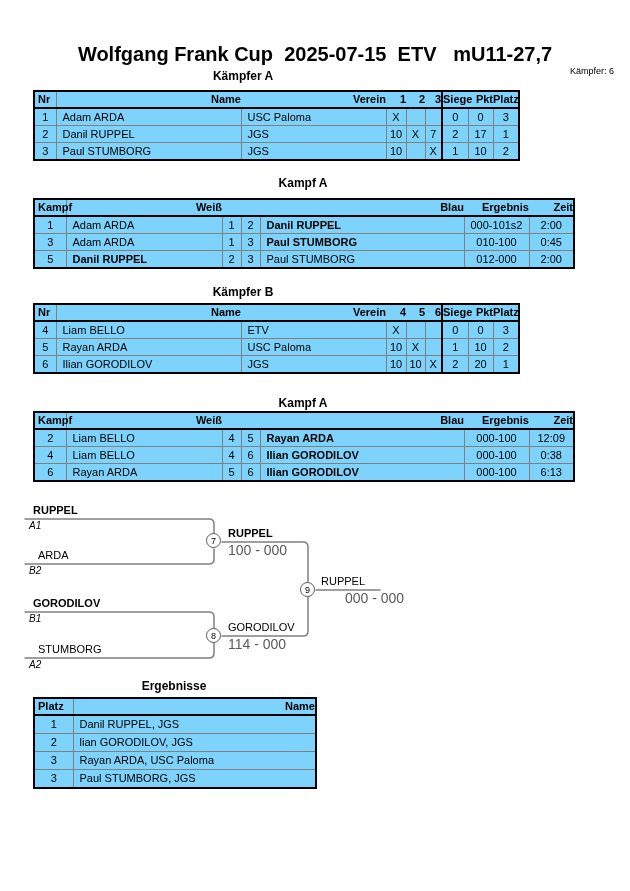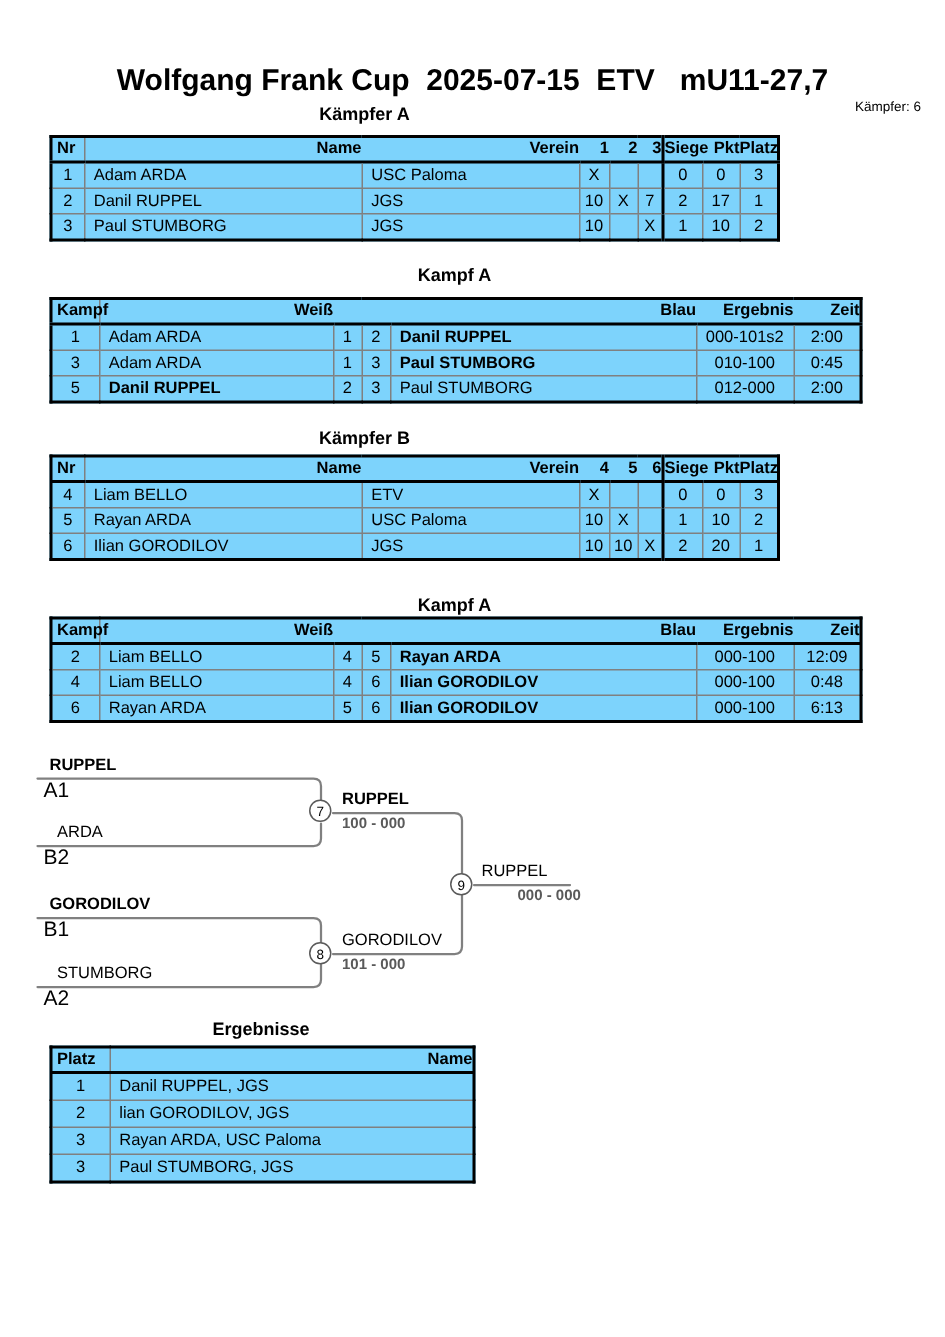--- a/index.html
+++ b/index.html
@@ -47,22 +47,22 @@
   #h-ka { top:69px;  left:33px; width:420px; }
   #h-m1 { top:176px; left:33px; width:540px; }
   #h-kb { top:285px; left:33px; width:420px; }
   #h-m2 { top:396px; left:33px; width:540px; }
   #h-er { top:679px; left:33px; width:282px; }
 
   
   #bracket { position:absolute; left:0; top:495px; width:630px; height:195px; }
   #bracket svg { position:absolute; left:0; top:0; }
   .bk-label { position:absolute; font-size:11px; line-height:13px; }
-  .bk-seed  { position:absolute; font-size:14px; line-height:12px; }
-  .bk-score { position:absolute; font-size:10px; line-height:10px; color:#595959;font-weight:bold; }
+  .bk-seed  { position:absolute; font-size:10px; line-height:12px;font-style:italic; }
+  .bk-score { position:absolute; font-size:14px; line-height:10px; color:#595959; }
   .bk-circle {
     position:absolute; width:15px; height:15px; border:1px solid #5a5a5a;
     border-radius:50%; background:#fff; font-size:9px; line-height:14px;
     text-align:center; box-sizing:border-box;
   }
 </style>
 </head>
 <body>
 
 <div class="title">Wolfgang Frank Cup  2025-07-15  ETV   mU11-27,7</div>
@@ -283,21 +283,21 @@
       <td>000-100</td>
       <td>12:09</td>
     </tr>
     <tr>
       <td>4</td>
       <td class="left">Liam BELLO</td>
       <td>4</td>
       <td>6</td>
       <td class="left b">Ilian GORODILOV</td>
       <td>000-100</td>
-      <td>0:48</td>
+      <td>0:38</td>
     </tr>
     <tr>
       <td>6</td>
       <td class="left">Rayan ARDA</td>
       <td>5</td>
       <td>6</td>
       <td class="left b">Ilian GORODILOV</td>
       <td>000-100</td>
       <td>6:13</td>
     </tr>
@@ -323,21 +323,21 @@
   <div class="bk-circle" style="left:206px; top:38px;">7</div>
   <div class="bk-label b" style="left:228px; top:32px;">RUPPEL</div>
   <div class="bk-score" style="left:228px; top:50px;">100 - 000</div>
 
   <div class="bk-label b" style="left:33px; top:102px;">GORODILOV</div>
   <div class="bk-seed" style="left:29px; top:118px;">B1</div>
   <div class="bk-label" style="left:38px; top:148px;">STUMBORG</div>
   <div class="bk-seed" style="left:29px; top:164px;">A2</div>
   <div class="bk-circle" style="left:206px; top:133px;">8</div>
   <div class="bk-label" style="left:228px; top:126px;">GORODILOV</div>
-  <div class="bk-score" style="left:228px; top:144px;">101 - 000</div>
+  <div class="bk-score" style="left:228px; top:144px;">114 - 000</div>
 
   <div class="bk-circle" style="left:300px; top:87px;">9</div>
   <div class="bk-label" style="left:321px; top:80px;">RUPPEL</div>
   <div class="bk-score" style="left:324px; top:98px;padding-left:21px;">000 - 000</div>
 </div>
 
 <div class="sec-heading" id="h-er">Ergebnisse</div>
 
 <table id="t-er" class="erg">
   <colgroup>

